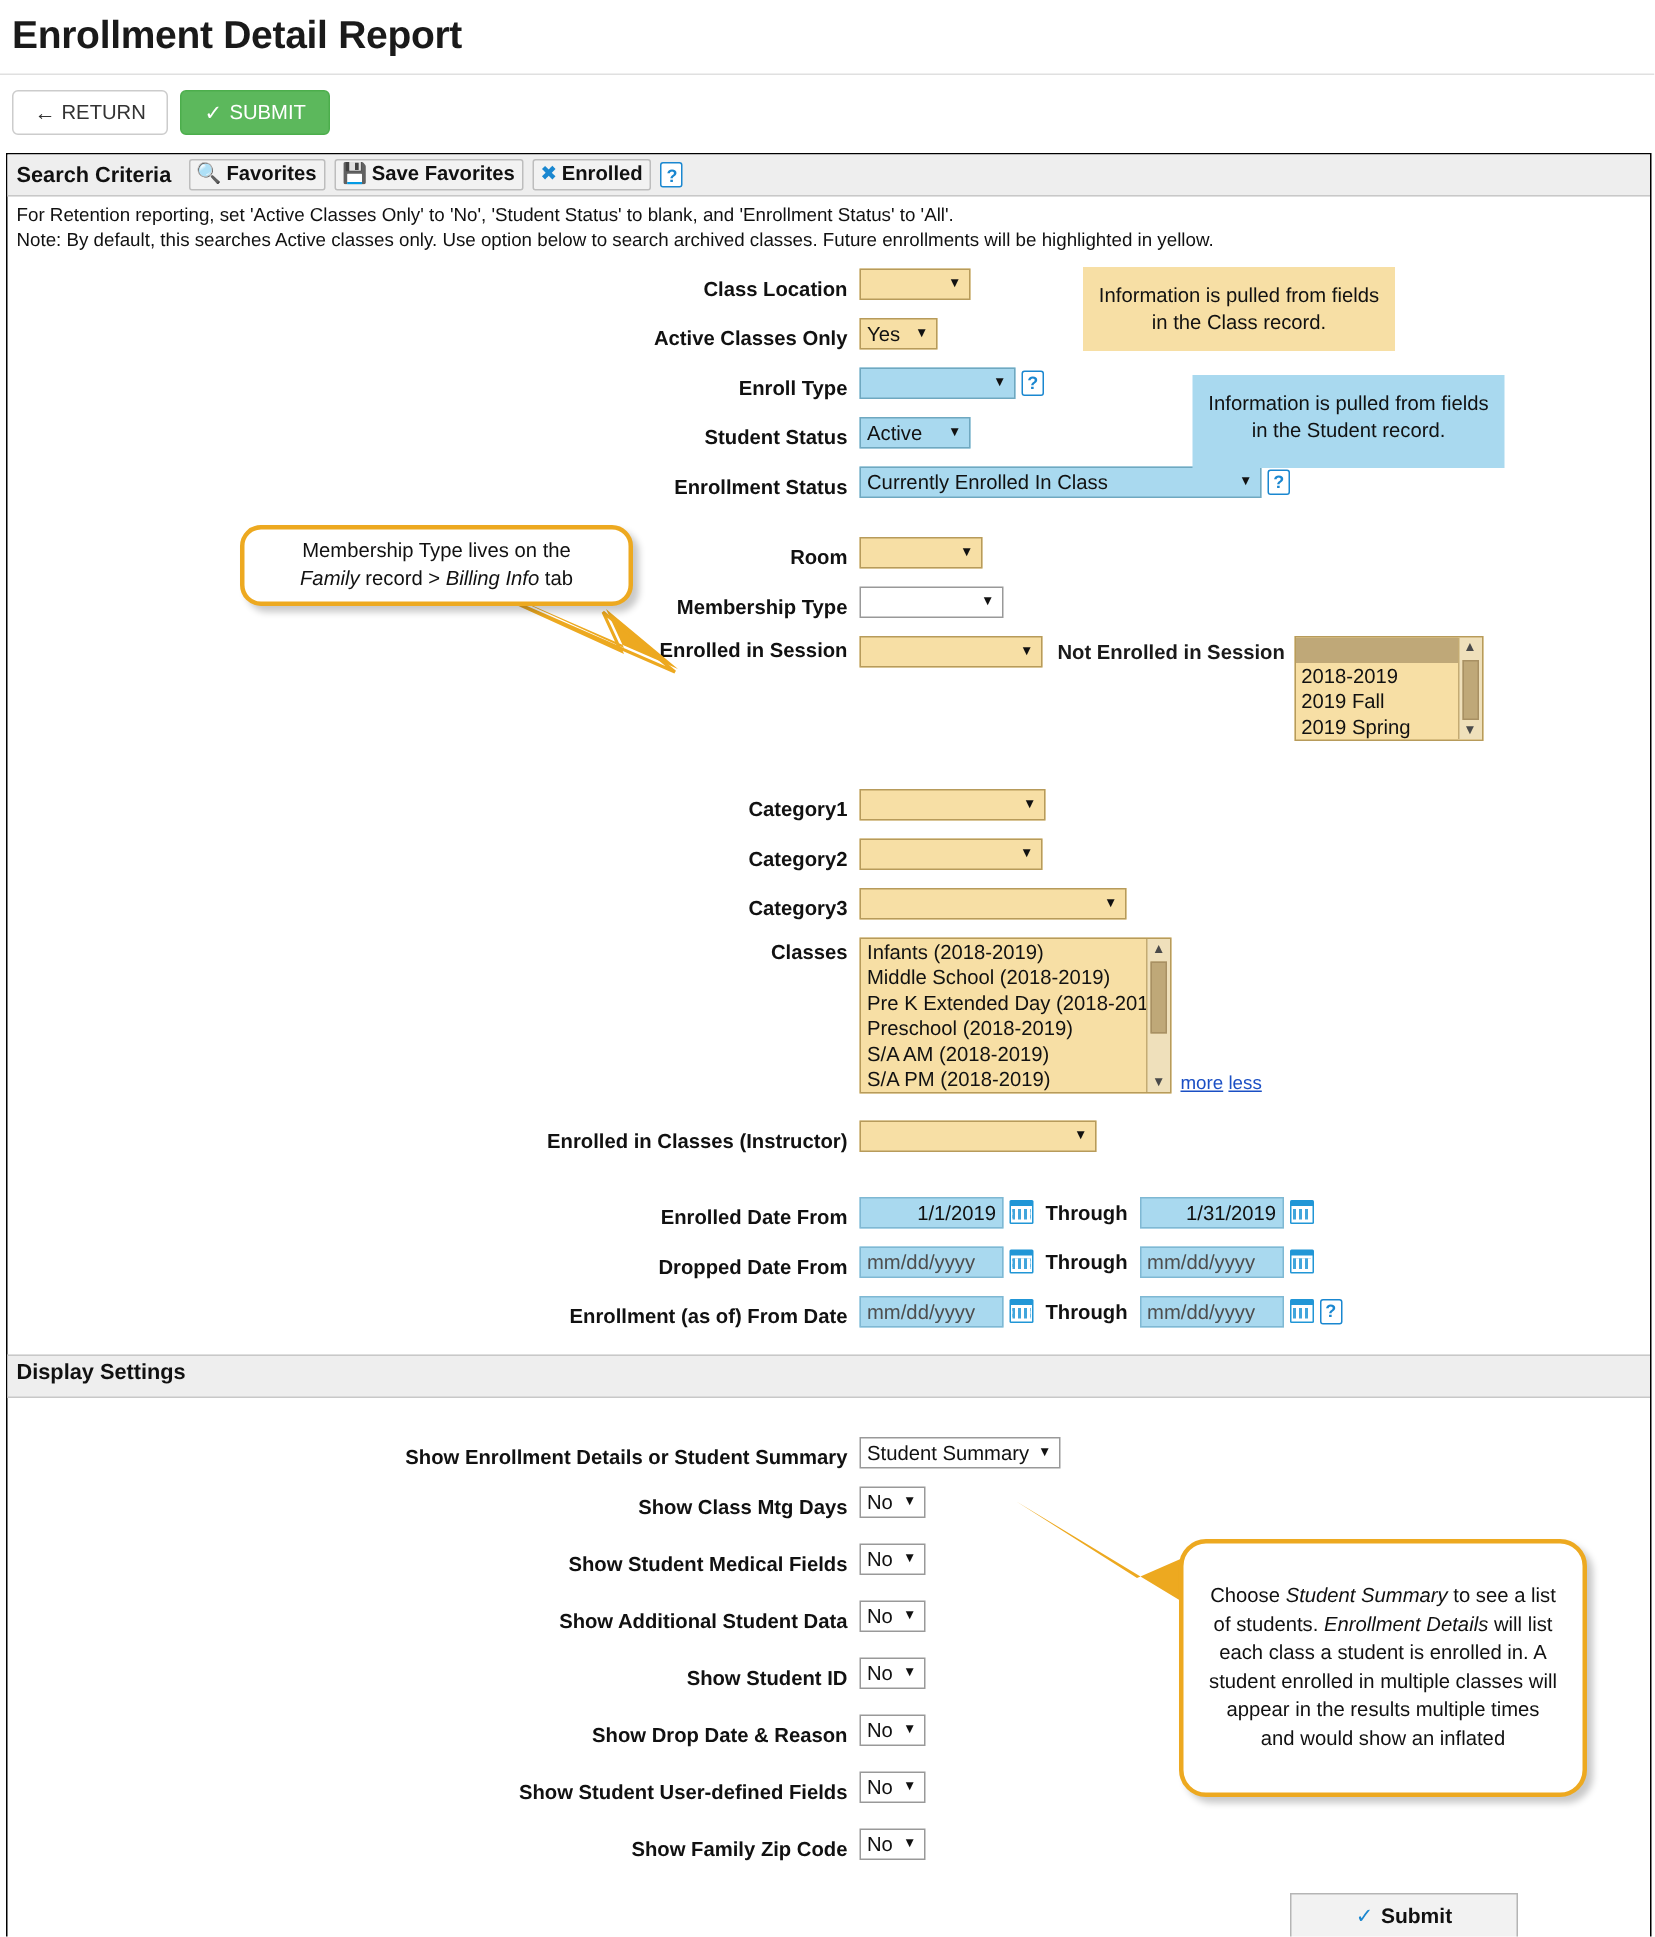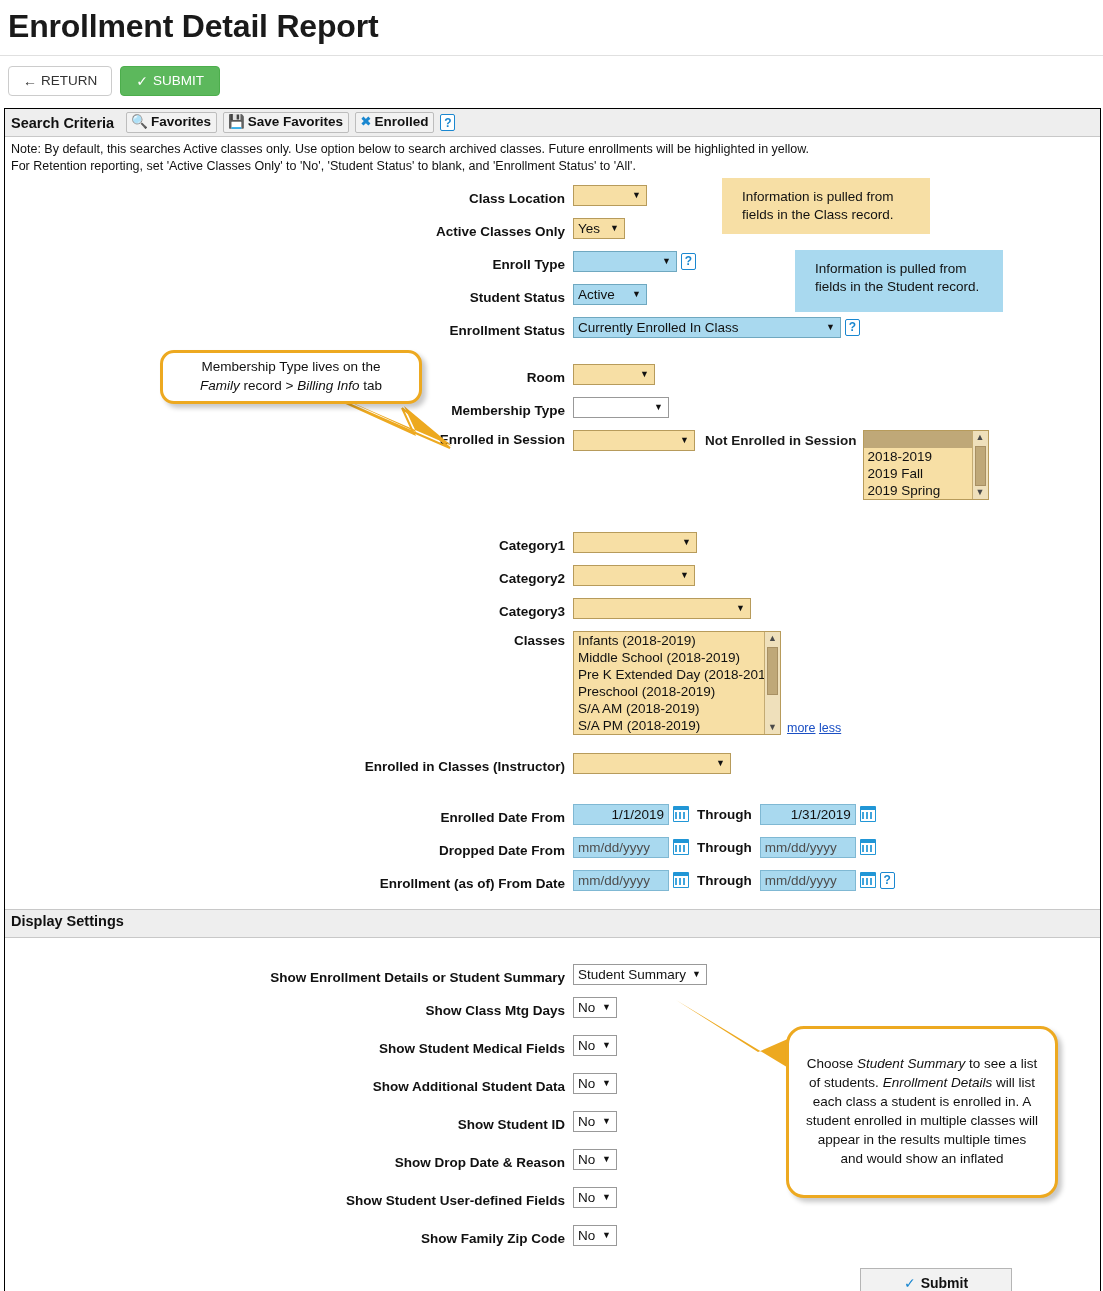--- a/index.html
+++ b/index.html
@@ -6,21 +6,21 @@
   body{
     width:1103px;height:1291px;
     background:#ffffff;
     font-family:"Liberation Sans","DejaVu Sans",sans-serif;
     color:#1a1a1a;
     position:relative;
     overflow:hidden;
   }
   
   .page-title{
-    font-size:32px;
+    font-size:26px;
     font-weight:bold;
     padding:8px 0 10px 8px;
     letter-spacing:-.2px;
   }
   .title-rule{height:1px;background:#e0e0e0;margin:0;}
 
   
   .action-bar{padding:10px 0 12px 8px;display:flex;gap:8px;align-items:center;}
   .btn-return{
     background:#ffffff;border:1px solid #cccccc;border-radius:4px;
@@ -166,22 +166,22 @@
   .btn-submit-bottom{
     background:#f2f2f2;border:1px solid #b5b5b5;
     font-size:14px;font-weight:bold;color:#111;
     padding:6px 0;width:150px;text-align:center;cursor:pointer;
     display:flex;align-items:center;justify-content:center;gap:5px;
   }
   .btn-submit-bottom .ic{color:#1a87d0;}
 
   
   .flat-callout{
-    position:absolute;font-size:13.5px;line-height:1.35;text-align:left;
-    color:#111;padding:10px 20px;box-sizing:border-box;
+    position:absolute;font-size:13.5px;line-height:1.35;text-align:center;
+    color:#111;padding:10px 8px;box-sizing:border-box;
   }
   .flat-callout.tan{background:#f7dfa5;}
   .flat-callout.blue{background:#a9d9ef;}
 
   .bubble{
     position:absolute;background:#ffffff;border:3px solid #eda920;
     box-sizing:border-box;color:#111;
     font-size:13.5px;line-height:1.4;text-align:center;
     box-shadow:4px 4px 5px rgba(0,0,0,.22);
   }
@@ -225,22 +225,22 @@
 
     <div class="hbtn">
       <span class="ic">✖</span>
       <span>Enrolled</span>
     </div>
 
     <span class="help-box">?</span>
   </div>
 
   <div class="note">
+    <div>For Retention reporting, set 'Active Classes Only' to 'No', 'Student Status' to blank, and 'Enrollment Status' to 'All'.</div>
     <div>Note: By default, this searches Active classes only. Use option below to search archived classes. Future enrollments will be highlighted in yellow.</div>
-    <div>For Retention reporting, set 'Active Classes Only' to 'No', 'Student Status' to blank, and 'Enrollment Status' to 'All'.</div>
   </div>
 
   <div class="form-area">
 
     <div class="row">
       <div class="lbl">Class Location</div>
       <div class="fld">
         <span class="sel w-tan-sm">
           <span></span>
           <span class="caret">▼</span>

